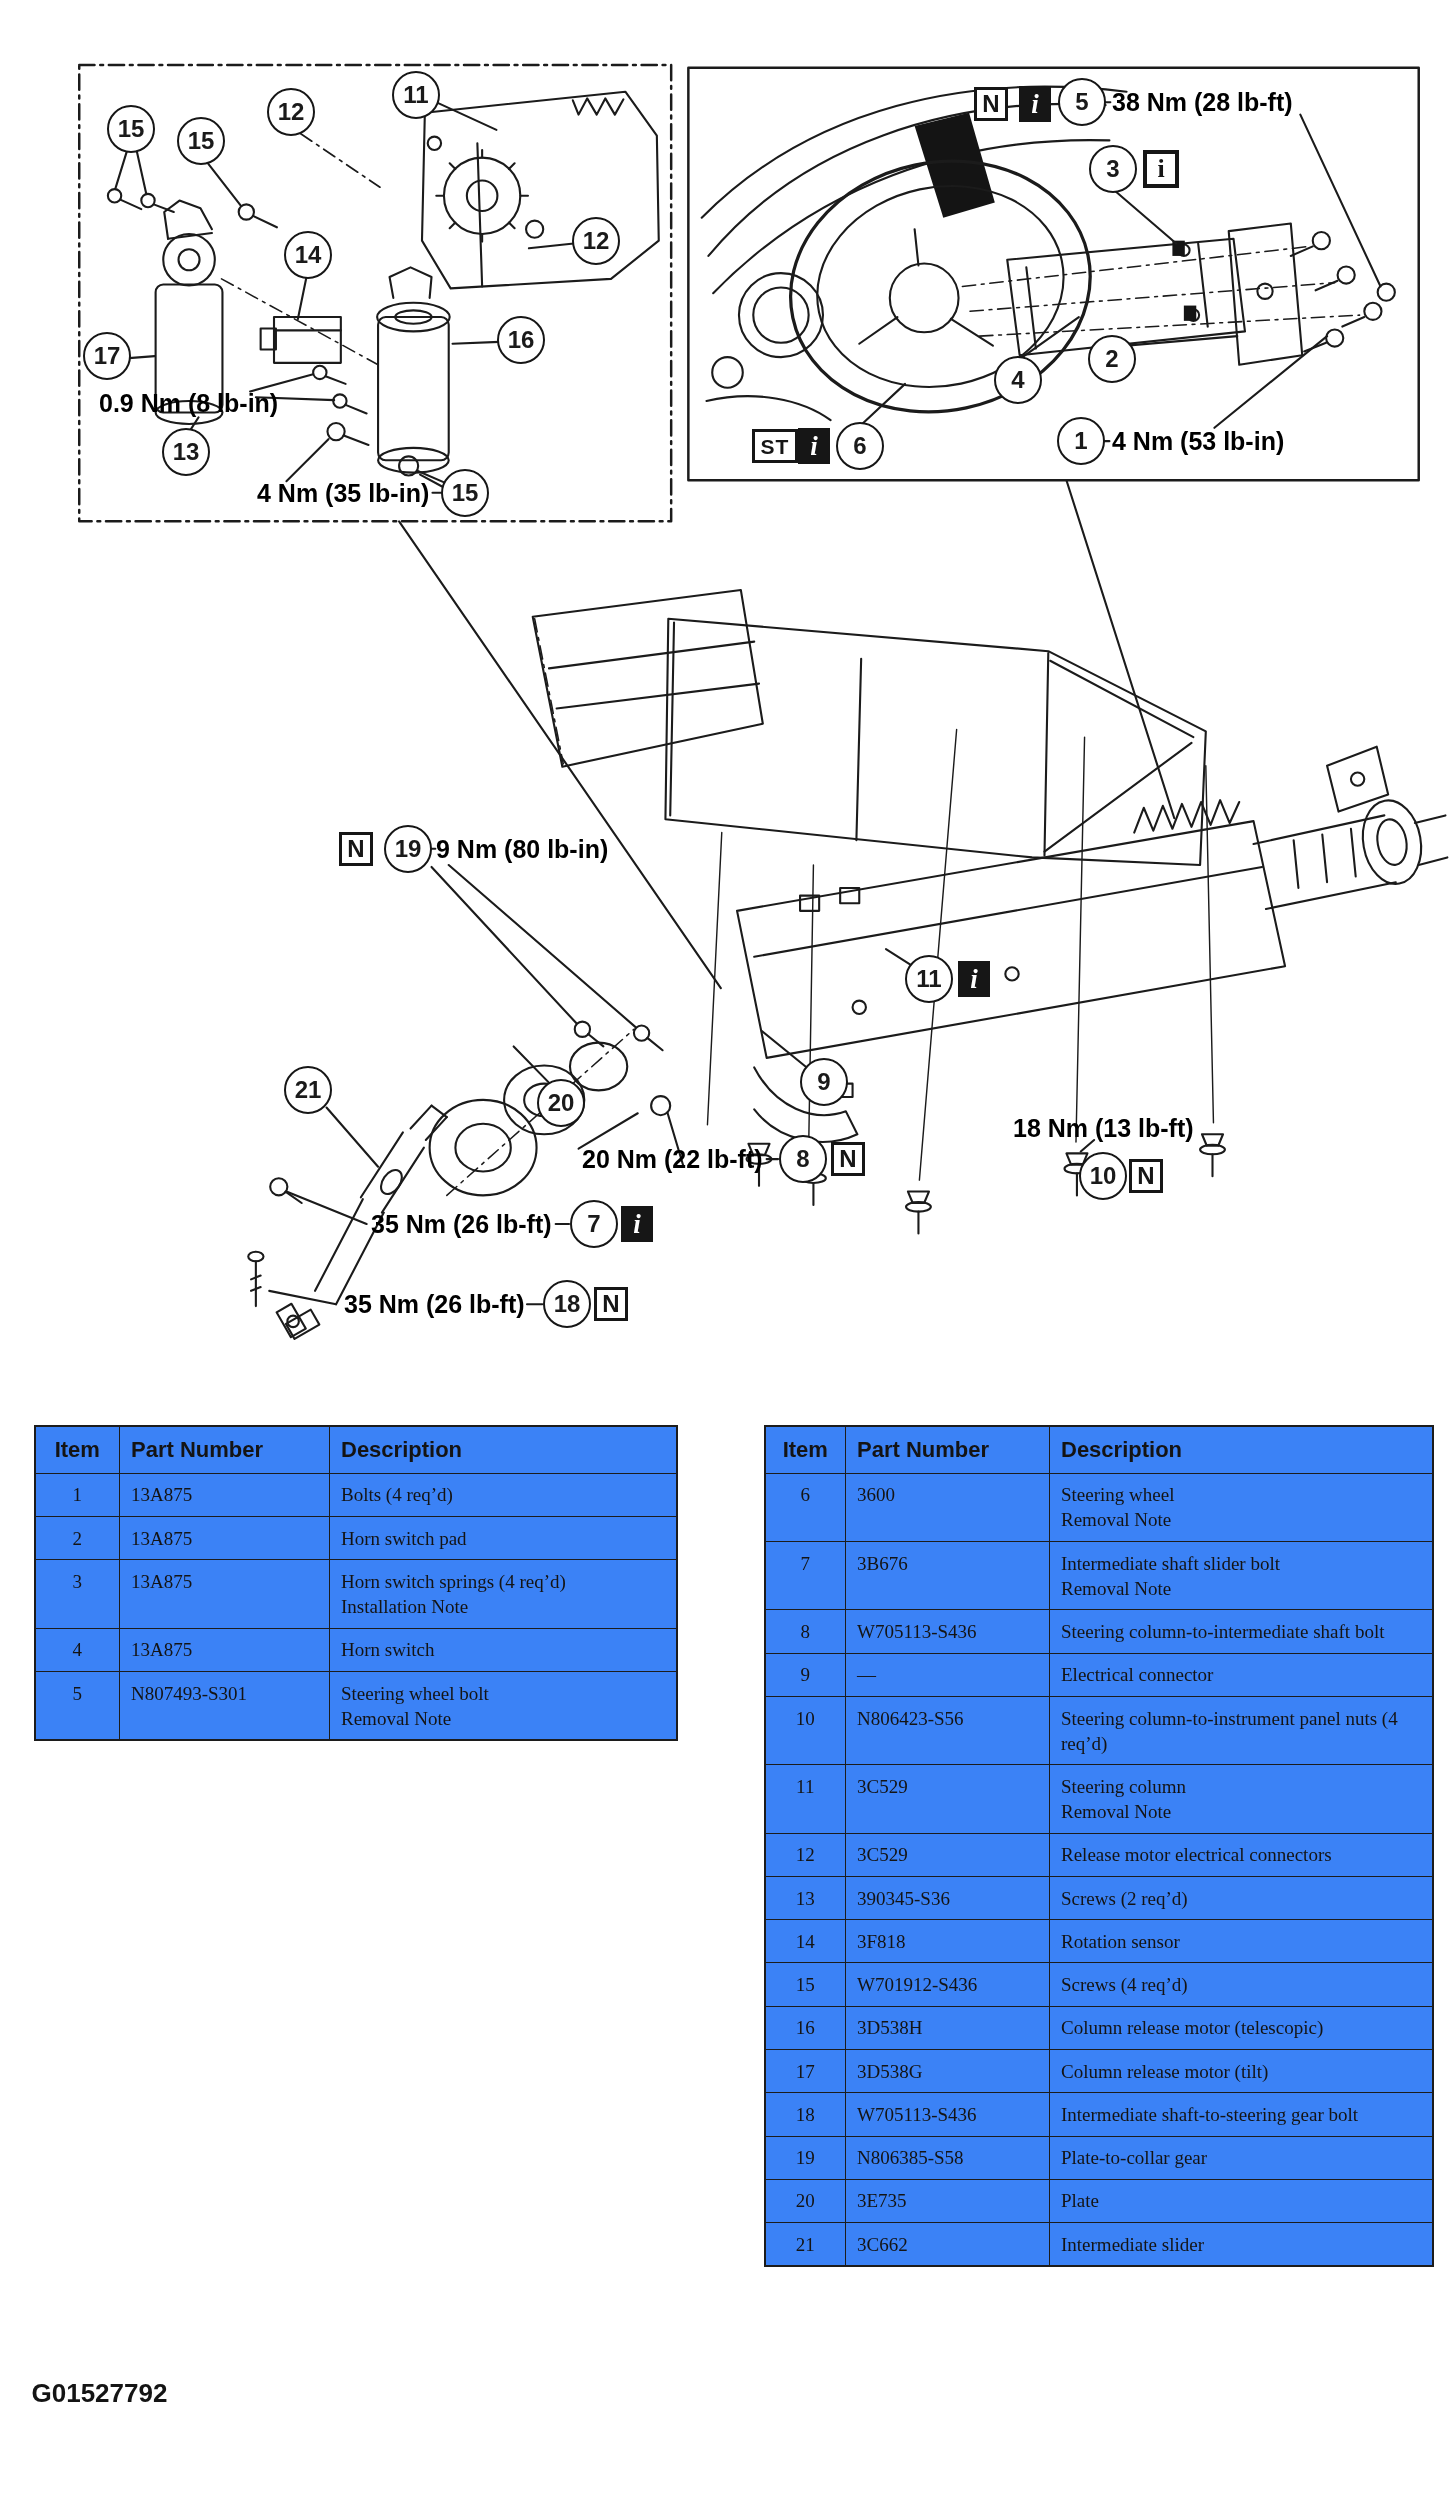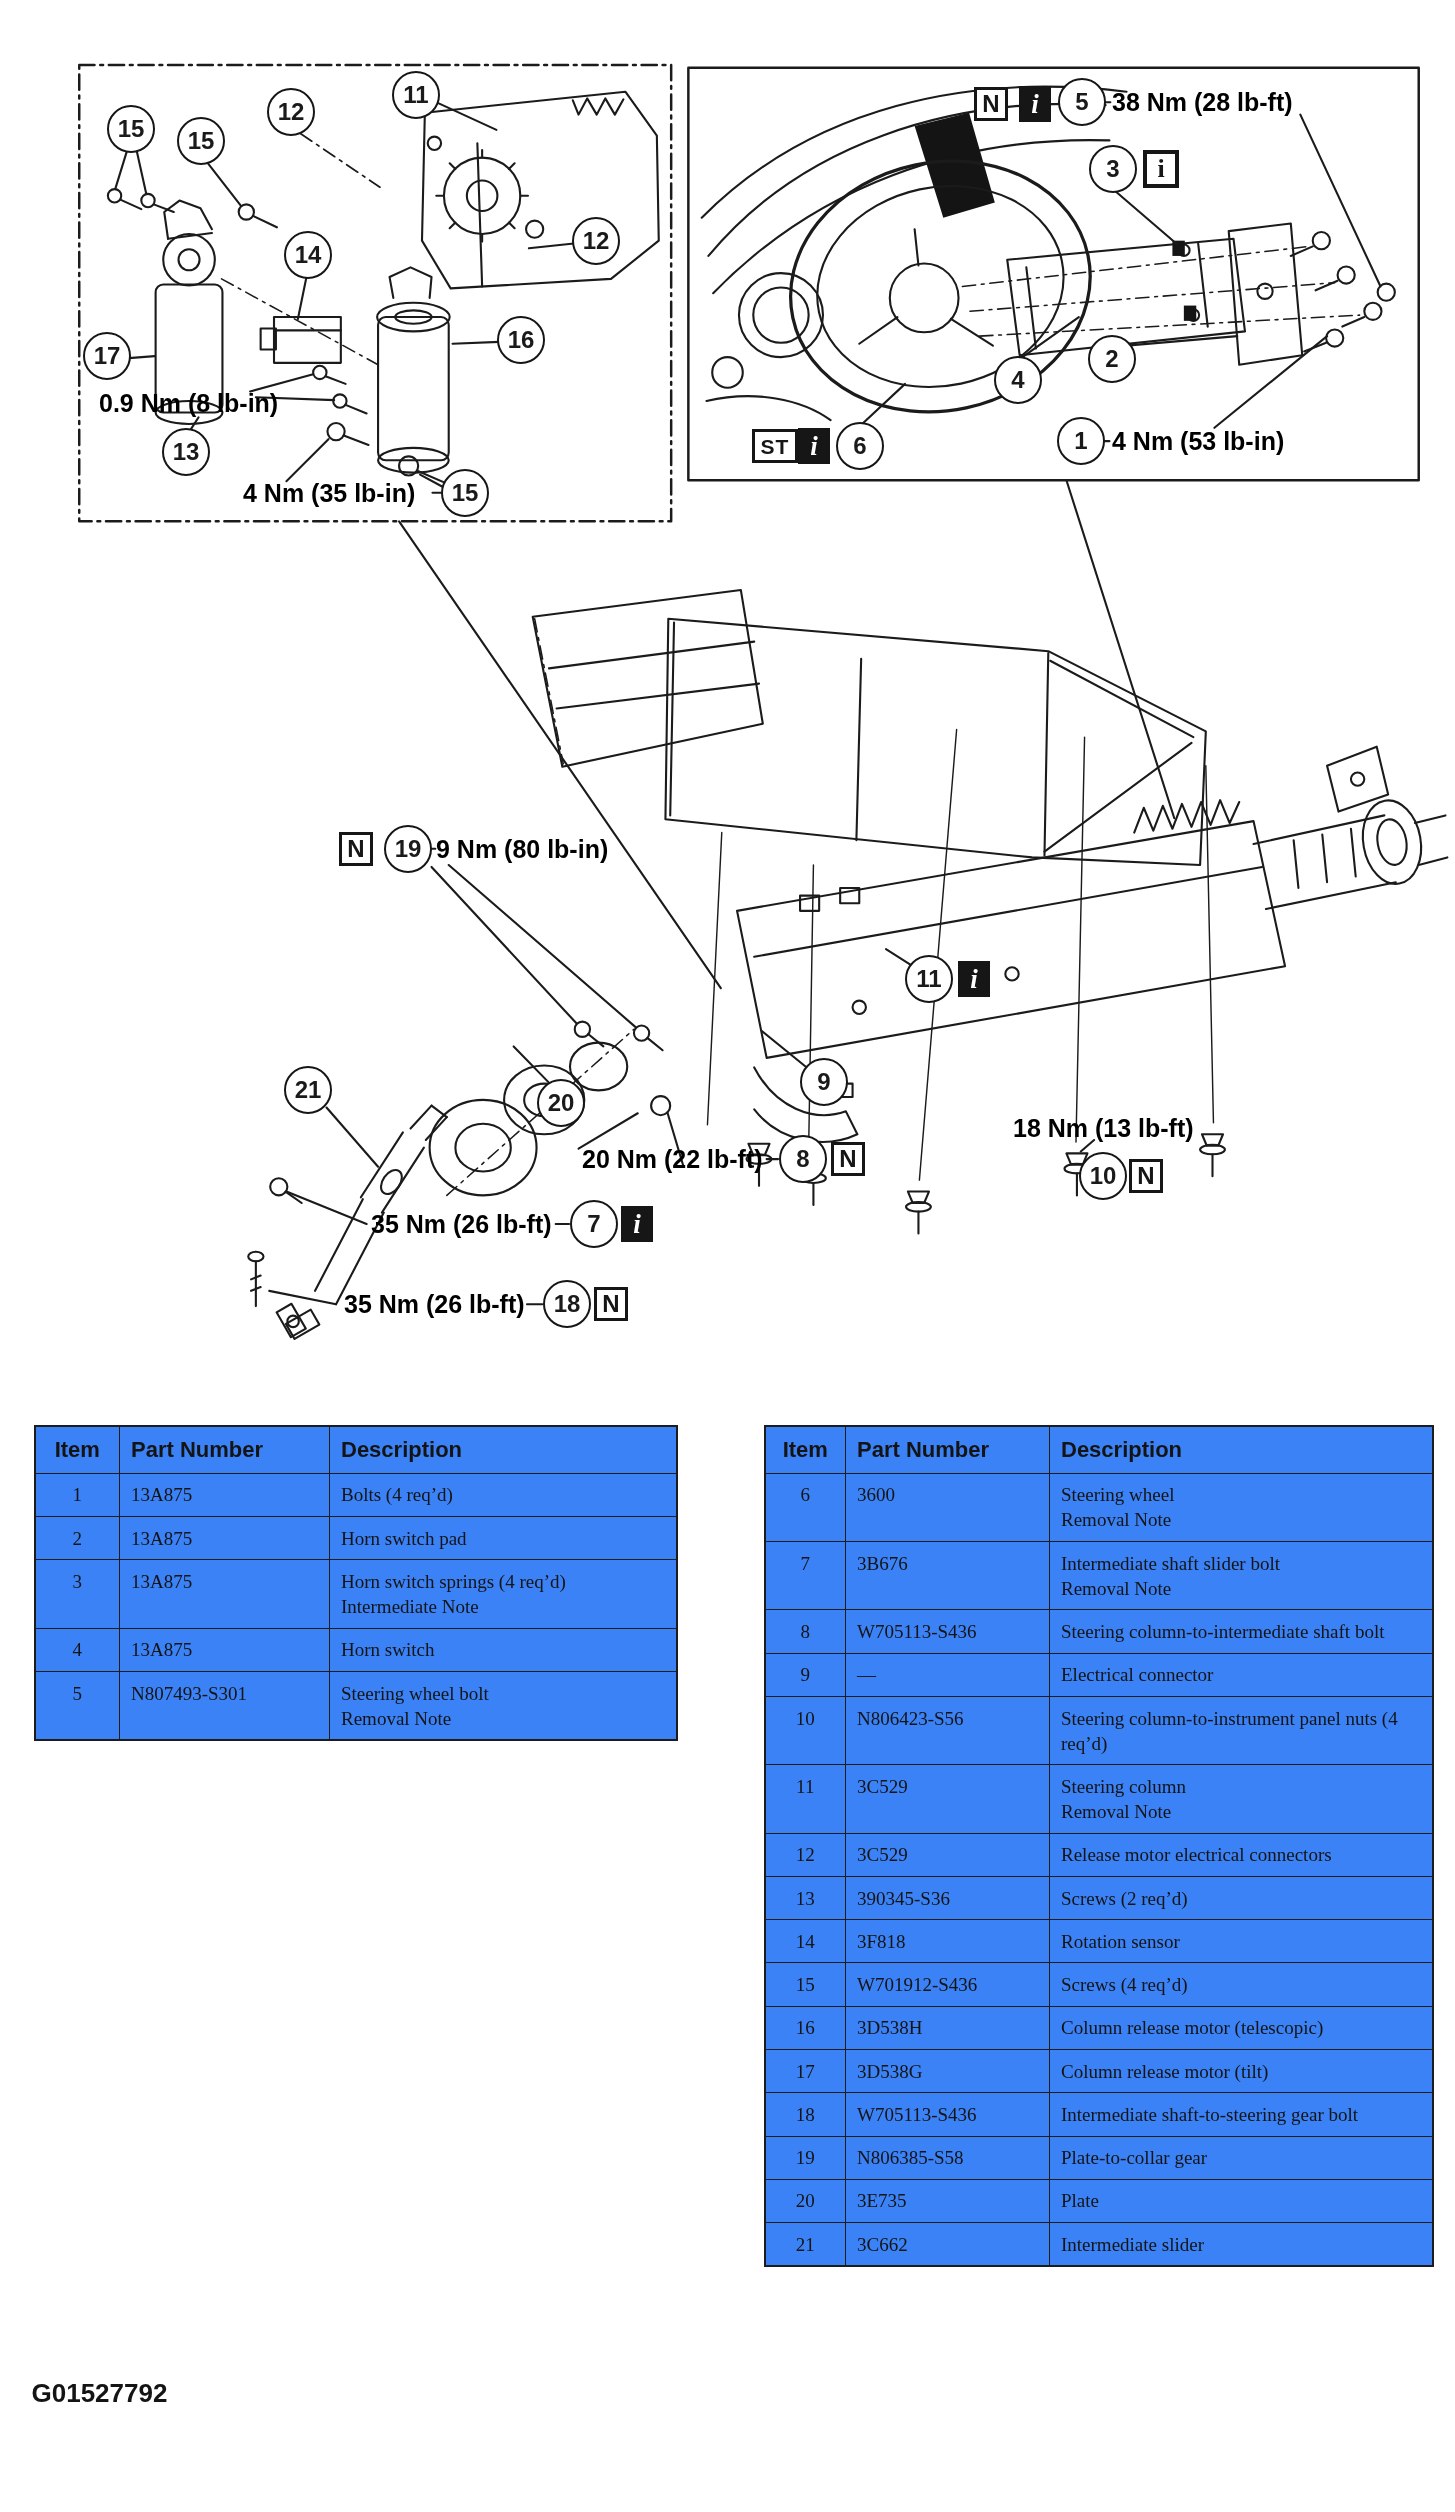--- a/index.html
+++ b/index.html
@@ -280,21 +280,21 @@
 <div class="co" style="left:201px;top:141px">15</div>
 <div class="co" style="left:291px;top:112px">12</div>
 <div class="co" style="left:416px;top:95px">11</div>
 <div class="co" style="left:596px;top:241px">12</div>
 <div class="co" style="left:308px;top:255px">14</div>
 <div class="co" style="left:107px;top:356px">17</div>
 <div class="co" style="left:186px;top:452px">13</div>
 <div class="co" style="left:521px;top:340px">16</div>
 <div class="co" style="left:465px;top:493px">15</div>
 <div class="tq" style="left:99px;top:403px">0.9 Nm (8 lb-in)</div>
-<div class="tq" style="left:243px;top:493px">4 Nm (35 lb-in)</div>
+<div class="tq" style="left:257px;top:493px">4 Nm (35 lb-in)</div>
 
 <div class="bx" style="left:991px;top:104px">N</div>
 <div class="bx idark" style="left:1035px;top:104px">i</div>
 <div class="co" style="left:1082px;top:102px">5</div>
 <div class="tq" style="left:1112px;top:102px">38 Nm (28 lb-ft)</div>
 <div class="co" style="left:1113px;top:169px">3</div>
 <div class="bx iline" style="left:1161px;top:169px">i</div>
 <div class="co" style="left:1112px;top:359px">2</div>
 <div class="co" style="left:1018px;top:380px">4</div>
 <div class="bx st" style="left:775px;top:446px">ST</div>
@@ -352,21 +352,21 @@
       <td>
             <div>Horn switch pad</div>
             <div></div>
           </td>
     </tr>
     <tr>
       <td class="c-item">3</td>
       <td>13A875</td>
       <td>
             <div>Horn switch springs (4 req’d)</div>
-            <div>Intermediate Note</div>
+            <div>Installation Note</div>
           </td>
     </tr>
     <tr>
       <td class="c-item">4</td>
       <td>13A875</td>
       <td>
             <div>Horn switch</div>
             <div></div>
           </td>
     </tr>

